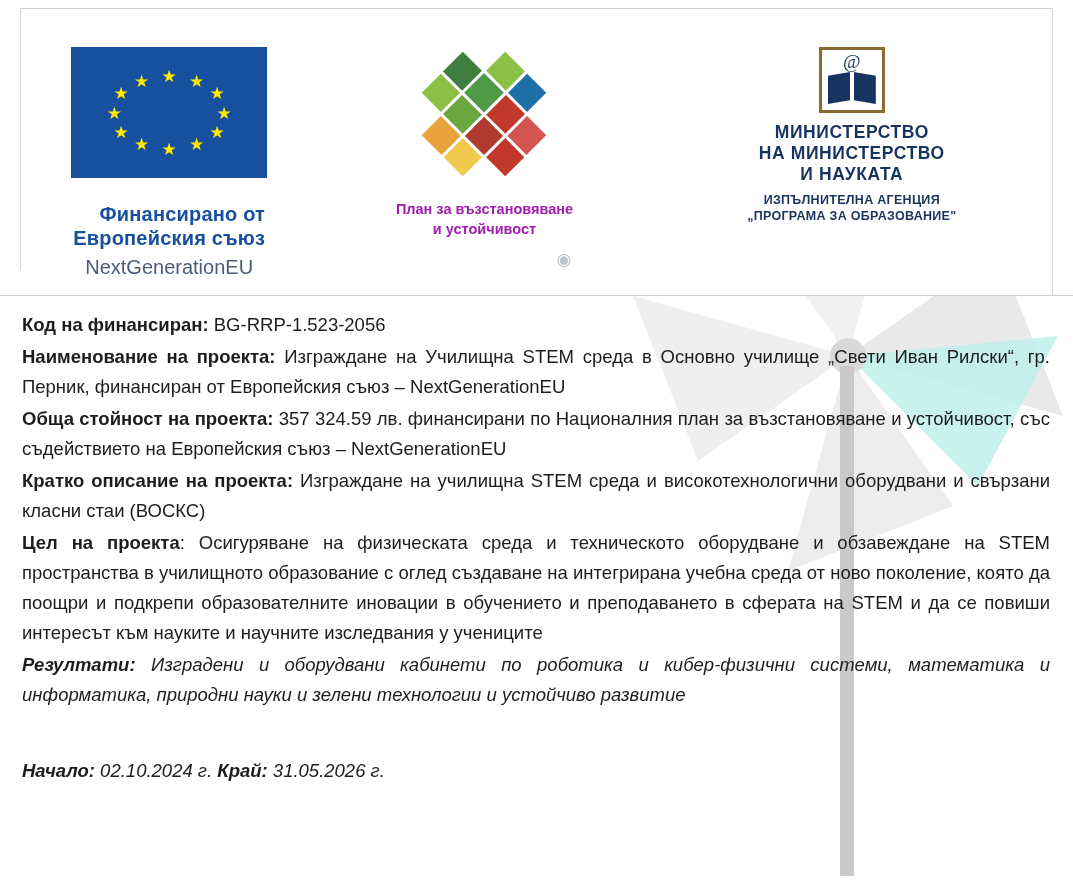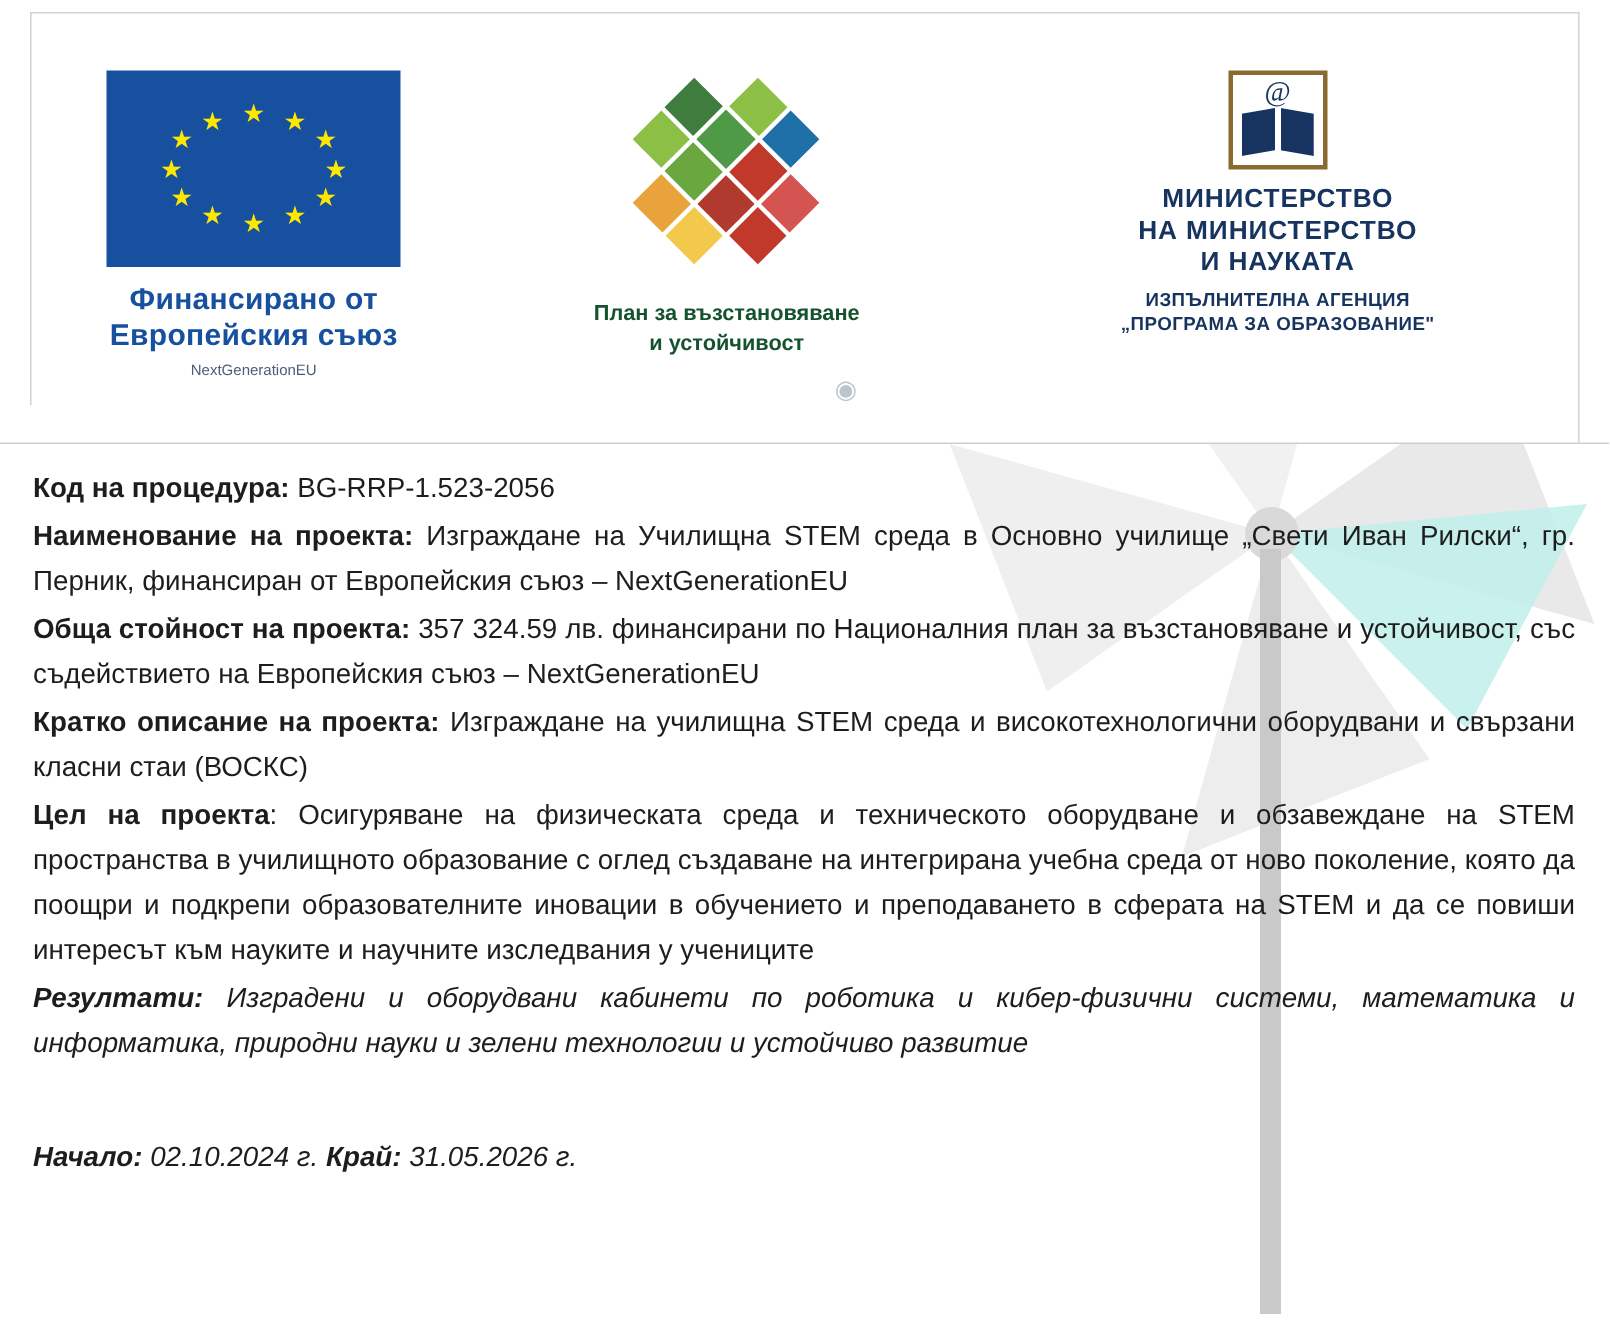--- a/index.html
+++ b/index.html
@@ -69,33 +69,33 @@
     position: relative;
   }
   .eu-star {
     position: absolute;
     color: #ffe800;
     font-size: 17px;
     line-height: 17px;
     transform: translate(-50%, -50%);
   }
   .eu-caption {
-    margin-top: 10px;
-    text-align: center;
+    margin-top: 24px;
+    text-align: right;
     color: #16509f;
     font-weight: bold;
     font-size: 20px;
     line-height: 24px;
     letter-spacing: .2px;
   }
   .eu-sub {
     margin-top: 6px;
     text-align: center;
     color: #4b5d76;
-    font-size: 10px;
+    font-size: 20px;
   }
 
   
   .mosaic-wrap {
     width: 230px;
     display: flex;
     flex-direction: column;
     align-items: center;
     padding-top: 8px;
   }
@@ -105,21 +105,21 @@
     transform: rotate(45deg);
     display: grid;
     grid-template-columns: repeat(4, 1fr);
     grid-template-rows: repeat(4, 1fr);
     gap: 3px;
   }
   .mosaic i { display: block; }
   .mosaic-caption {
     margin-top: 26px;
     text-align: center;
-    color: #14532d;
+    color: #a21caf;
     font-weight: bold;
     font-size: 14.5px;
     line-height: 20px;
   }
 
   
   .ministry-wrap {
     width: 300px;
     display: flex;
     flex-direction: column;
@@ -322,21 +322,21 @@
       <path d="M0,0 L-60,215 L105,150 Z" fill="#ededed"></path>
       <path d="M0,0 L210,-20 L130,130 Z" fill="#bfeeea" opacity="0.85"></path>
       <circle cx="0" cy="0" r="18" fill="#d9d9d9"></circle>
     </g>
     <rect x="220" y="70" width="14" height="510" fill="#c9c9c9"></rect>
   </svg>
 
   <div class="doc">
 
 
-    <p><span class="lbl">Код на процедура:</span><span> BG-RRP-1.523-2056</span></p>
+    <p><span class="lbl">Код на финансиран:</span><span> BG-RRP-1.523-2056</span></p>
 
     <p><span class="lbl">Наименование на проекта:</span><span> Изграждане на Училищна STEM среда в Основно училище „Свети Иван Рилски“, гр. Перник, финансиран от Европейския съюз – NextGenerationEU</span></p>
 
     <p><span class="lbl">Обща стойност на проекта:</span><span> 357 324.59 лв. финансирани по Националния план за възстановяване и устойчивост, със съдействието на Европейския съюз – NextGenerationEU</span></p>
 
     <p><span class="lbl">Кратко описание на проекта:</span><span> Изграждане на училищна STEM среда и високотехнологични оборудвани и свързани класни стаи (ВОСКС)</span></p>
 
     <p><span class="lbl">Цел на проекта</span><span>: Осигуряване на физическата среда и техническото оборудване и обзавеждане на STEM пространства в училищното образование с оглед създаване на интегрирана учебна среда от ново поколение, която да поощри и подкрепи образователните иновации в обучението и преподаването в сферата на STEM и да се повиши интересът към науките и научните изследвания у учениците</span></p>
 
     <p class="gap-top"><span class="lbl">Резултати:</span><span> Изградени и оборудвани кабинети по роботика и кибер-физични системи, математика и информатика, природни науки и зелени технологии и устойчиво развитие</span></p>

